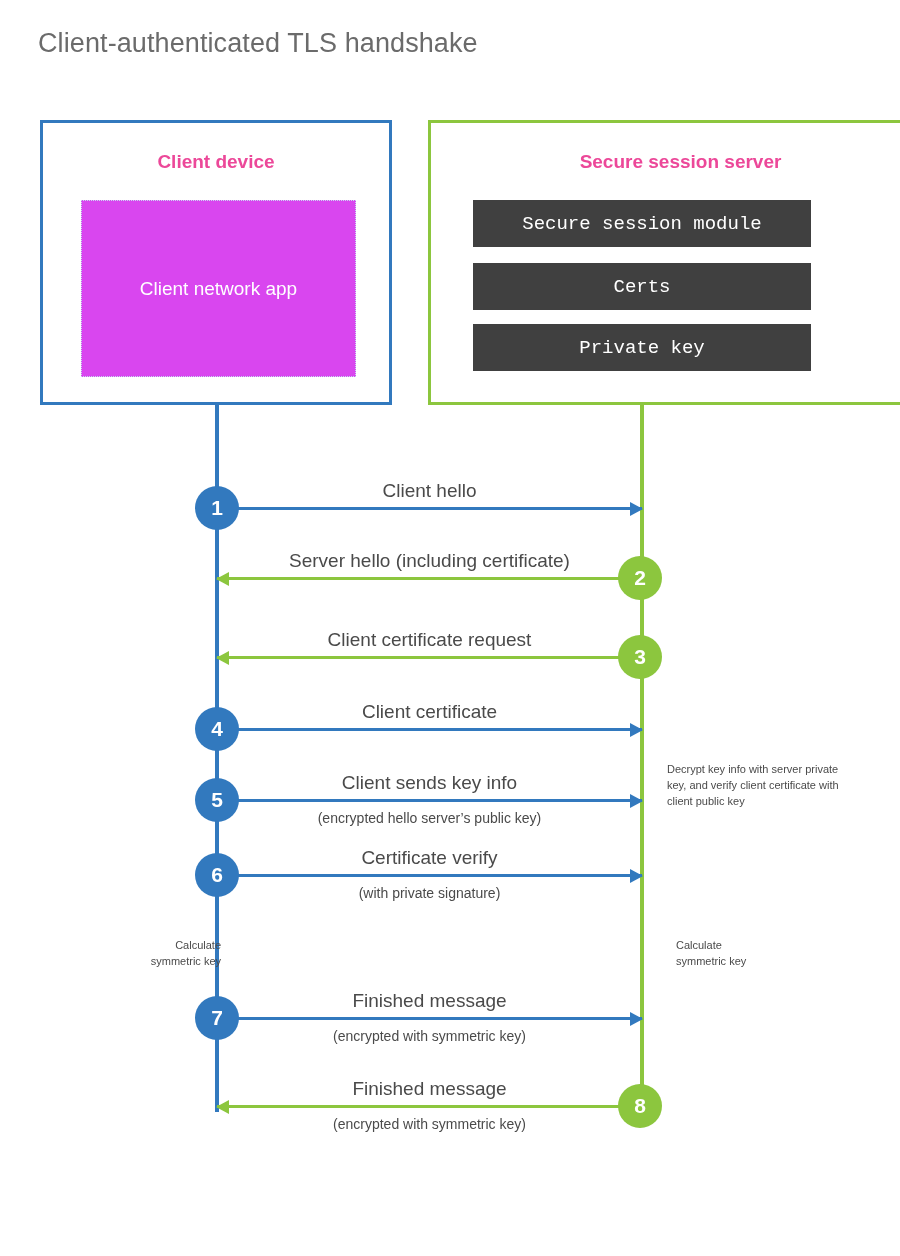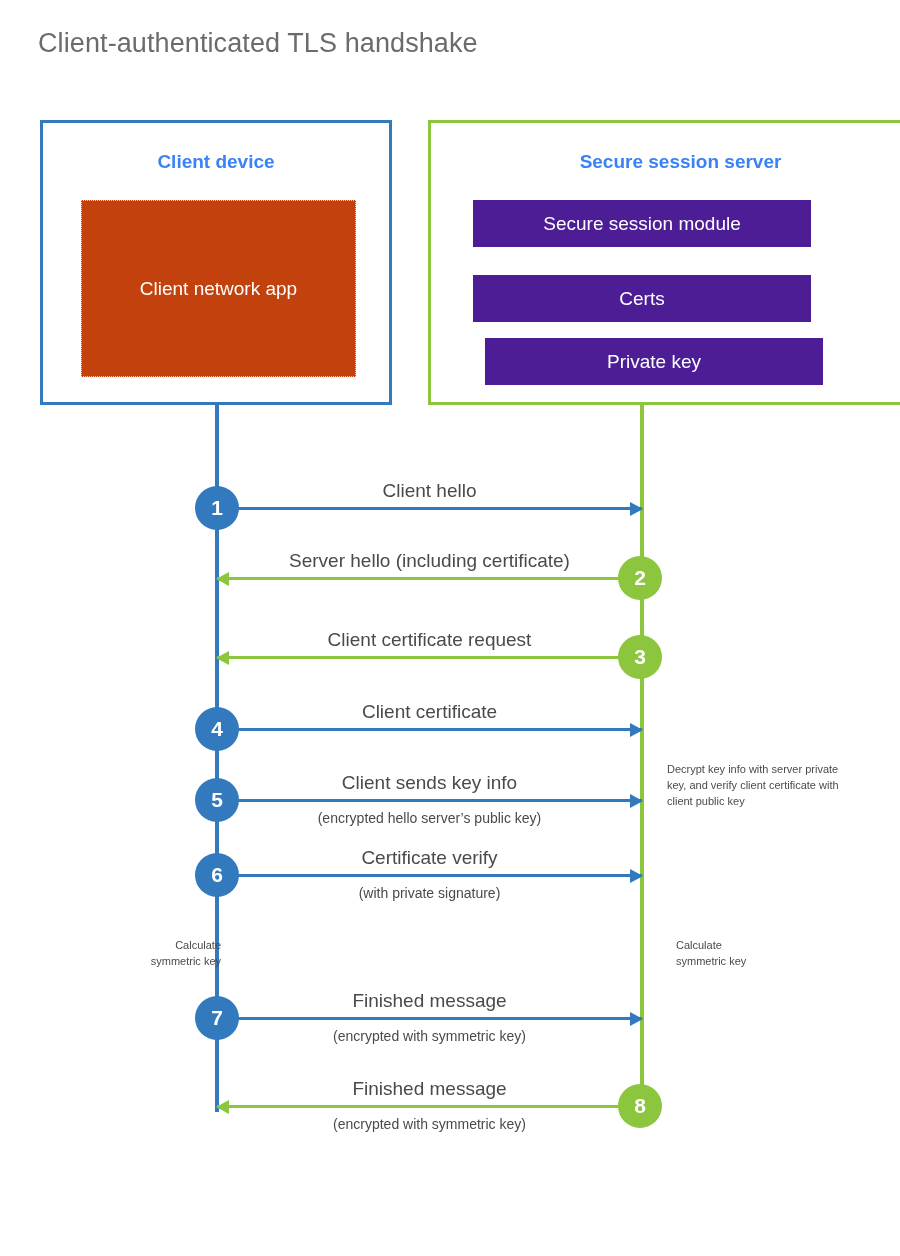--- a/index.html
+++ b/index.html
@@ -39,54 +39,55 @@
     left: 428px; top: 120px;
     width: 505px; height: 285px;
     border: 3px solid #8cc63e;
   }
   .party-title {
     position: absolute;
     left: 0; right: 0; top: 28px;
     text-align: center;
     font-size: 19px;
     font-weight: bold;
-    color: #3b82f6;
+    color: #ec4899;
   }
 
   #client-app {
     position: absolute;
     left: 38px; top: 77px;
     width: 275px; height: 177px;
-    background: #c2410c;
+    background: #d946ef;
     border: 1px dotted #c8def0;
     color: #ffffff;
     font-size: 19px;
     font-weight: 300;
     display: flex;
     align-items: center;
     justify-content: center;
     text-align: center;
     line-height: 1.35;
   }
 
   .server-item {
     position: absolute;
     left: 42px;
     width: 338px; height: 47px;
-    background: #4c1d95;
+    background: #404040;
     color: #ffffff;
     font-size: 19px;
     font-weight: 300;
     display: flex;
     align-items: center;
     justify-content: center;
+    font-family: Liberation Mono, monospace;
   }
   #server-item-0 { top: 77px; }
-  #server-item-1 { top: 140px; margin-top: 12px; }
-  #server-item-2 { top: 215px; margin-left: 12px; }
+  #server-item-1 { top: 140px; }
+  #server-item-2 { top: 201px; }
 
   
   .lifeline {
     position: absolute;
     width: 4px;
   }
   #client-lifeline {
     left: 215px; top: 403px; height: 709px;
     background: #3279be;
   }

